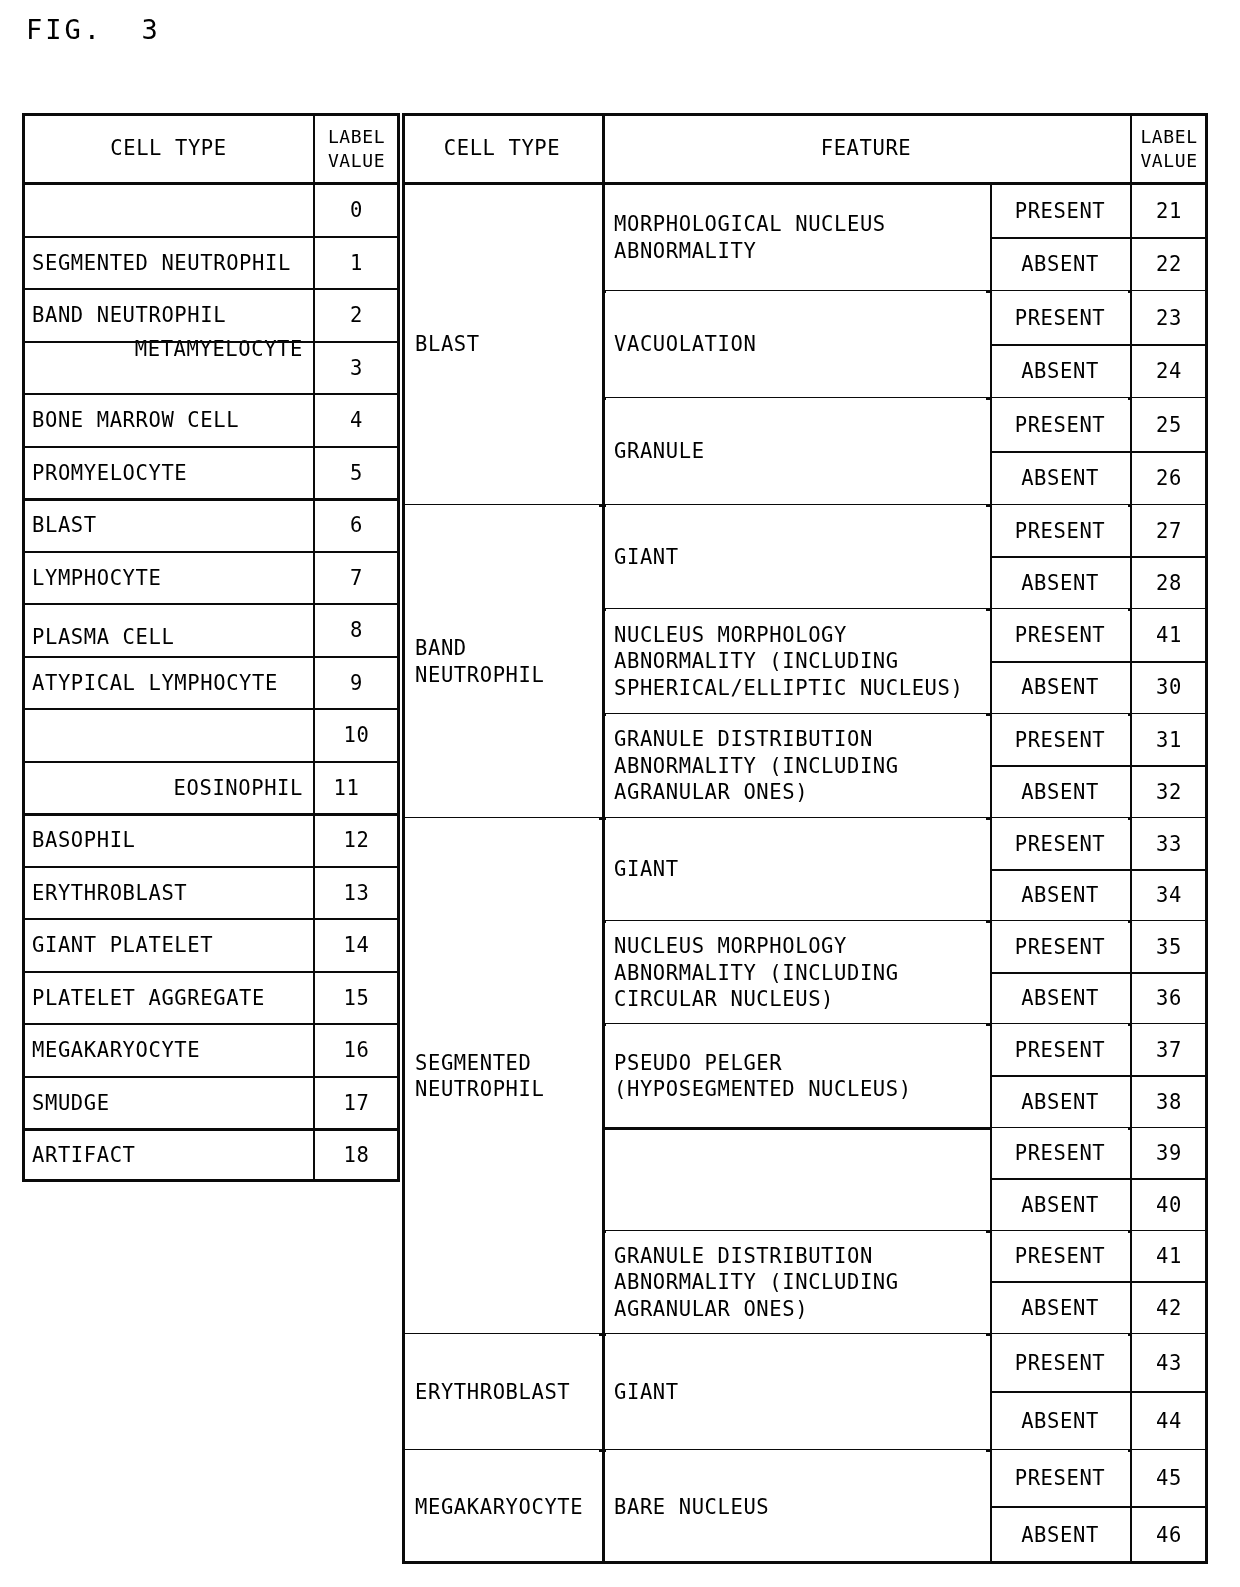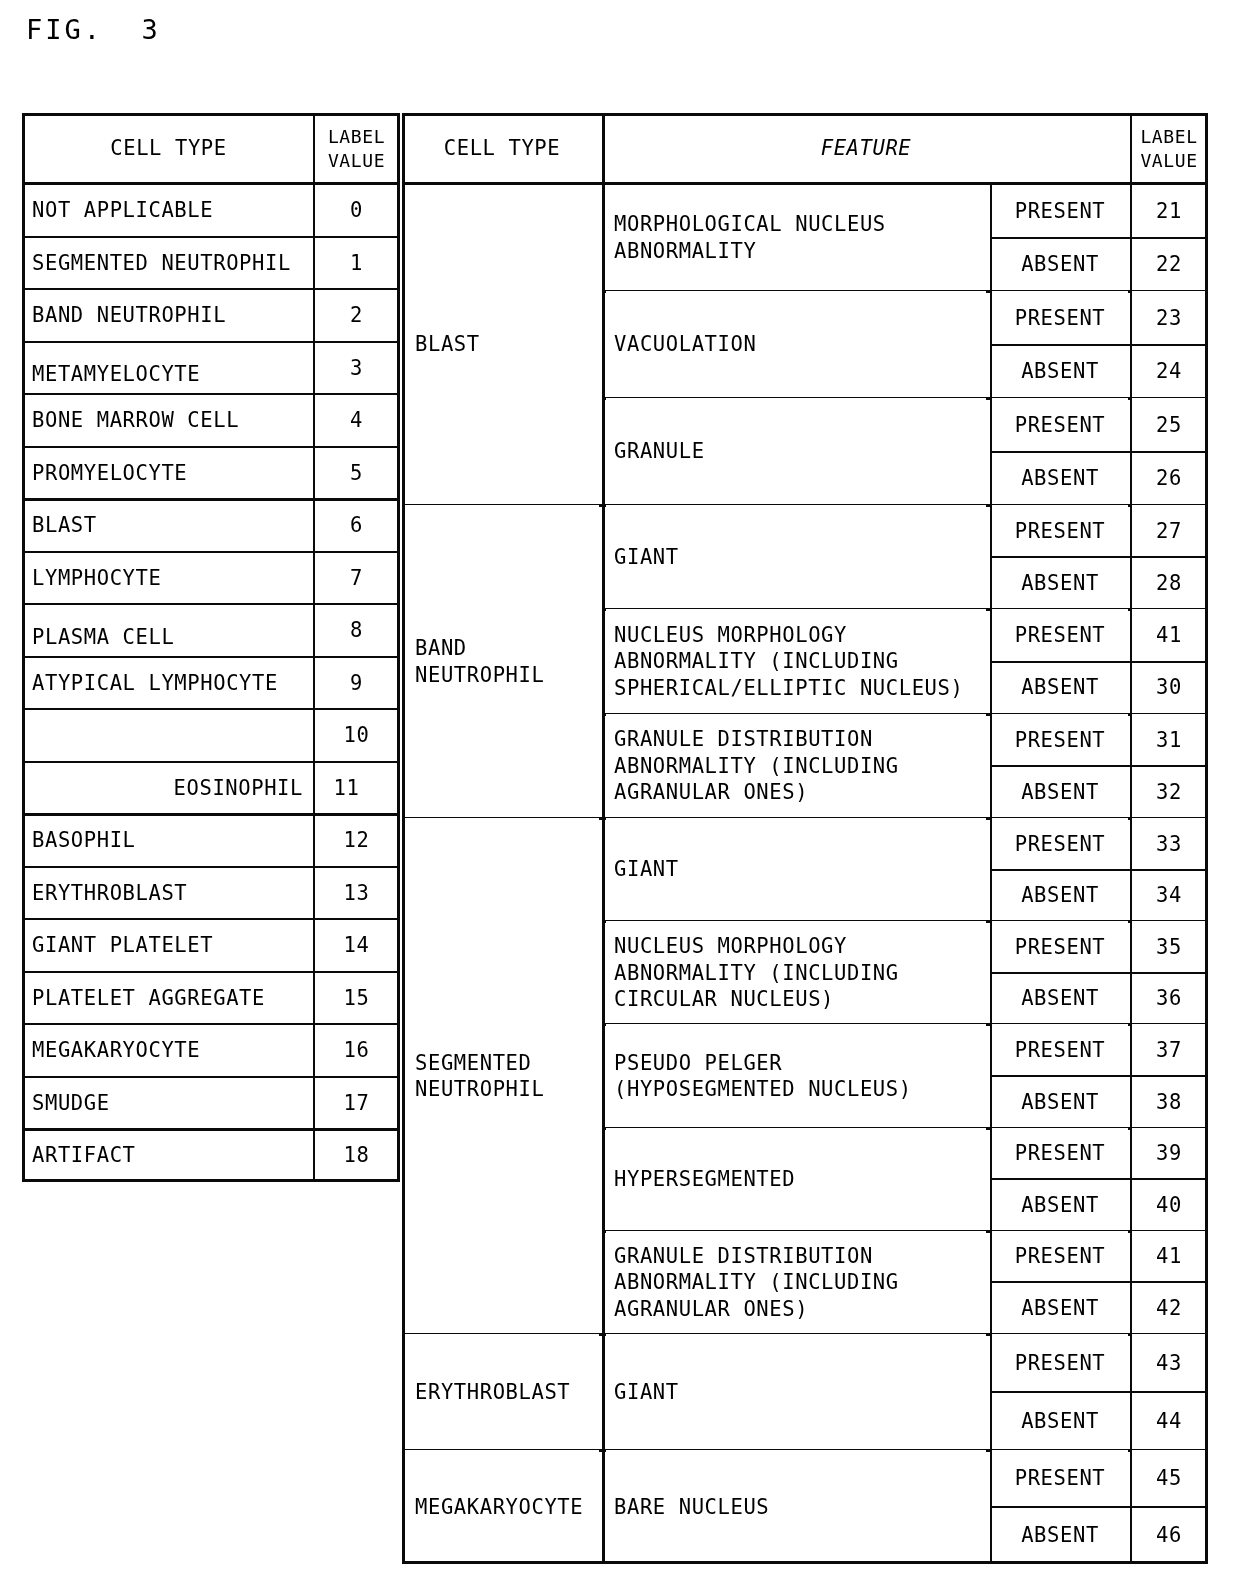--- a/index.html
+++ b/index.html
@@ -89,27 +89,26 @@
 <body>
 
 <div id="figure-body">
 
   <div id="fig-label">FIG.  3</div>
 
   <div id="left-table">
       <div class="cell center" style="left: 2px; top: 0px; width: 289px; height: 71px;"><span class="txt">CELL TYPE</span></div>
       <div class="cell center" style="left: 293px; top: 0px; width: 83px; height: 71px; font-size: 18px;"><span class="txt">LABEL
 VALUE</span></div>
-      <div class="cell left" style="left: 2px; top: 71px; width: 287px; height: 52.5px;"><span class="txt">NOT APPLICABLE</span></div>
       <div class="cell center" style="left: 293px; top: 71px; width: 83px; height: 52.5px;"><span class="txt">0</span></div>
       <div class="cell left" style="left: 2px; top: 123.5px; width: 287px; height: 52.5px;"><span class="txt">SEGMENTED NEUTROPHIL</span></div>
       <div class="cell center" style="left: 293px; top: 123.5px; width: 83px; height: 52.5px;"><span class="txt">1</span></div>
       <div class="cell left" style="left: 2px; top: 176px; width: 287px; height: 52.5px;"><span class="txt">BAND NEUTROPHIL</span></div>
       <div class="cell center" style="left: 293px; top: 176px; width: 83px; height: 52.5px;"><span class="txt">2</span></div>
-      <div class="cell left" style="left: 2px; top: 238px; width: 287px; height: 46px;"><span class="txt">METAMYELOCYTE</span></div>
+      <div class="cell left" style="left: 2px; top: 213px; width: 287px; height: 46px; justify-content: flex-end;"><span class="txt">METAMYELOCYTE</span></div>
       <div class="cell center" style="left: 293px; top: 228.5px; width: 83px; height: 52.5px;"><span class="txt">3</span></div>
       <div class="cell left" style="left: 2px; top: 281px; width: 287px; height: 52.5px;"><span class="txt">BONE MARROW CELL</span></div>
       <div class="cell center" style="left: 293px; top: 281px; width: 83px; height: 52.5px;"><span class="txt">4</span></div>
       <div class="cell left" style="left: 2px; top: 333.5px; width: 287px; height: 52.5px;"><span class="txt">PROMYELOCYTE</span></div>
       <div class="cell center" style="left: 293px; top: 333.5px; width: 83px; height: 52.5px;"><span class="txt">5</span></div>
       <div class="cell left" style="left: 2px; top: 386px; width: 287px; height: 52.5px;"><span class="txt">BLAST</span></div>
       <div class="cell center" style="left: 293px; top: 386px; width: 83px; height: 52.5px;"><span class="txt">6</span></div>
       <div class="cell left" style="left: 2px; top: 439px; width: 287px; height: 52.5px;"><span class="txt">LYMPHOCYTE</span></div>
       <div class="cell center" style="left: 293px; top: 438.5px; width: 83px; height: 52.5px;"><span class="txt">7</span></div>
       <div class="cell left" style="left: 2px; top: 491px; width: 287px; height: 66px;"><span class="txt">PLASMA CELL</span></div>
@@ -155,21 +154,21 @@
       <div class="hline" style="left: 0px; top: 805px; width: 378px;"></div>
       <div class="hline" style="left: 0px; top: 858px; width: 378px;"></div>
       <div class="hline" style="left: 0px; top: 910px; width: 378px;"></div>
       <div class="hline" style="left: 0px; top: 963px; width: 378px;"></div>
       <div class="hline thick" style="left: 0px; top: 1015px; width: 378px;"></div>
       <div class="vline" style="left: 291px; top: 0px; height: 1068.5px;"></div>
     </div>
 
   <div id="right-table">
       <div class="cell center" style="left: 2px; top: 0px; width: 196px; height: 71px;"><span class="txt">CELL TYPE</span></div>
-      <div class="cell center" style="left: 202px; top: 0px; width: 524px; height: 71px; font-style: italic;"><span class="txt">FEATURE</span></div>
+      <div class="cell center" style="left: 202px; top: 0px; width: 524px; height: 71px;"><span class="txt">FEATURE</span></div>
       <div class="cell center" style="left: 730px; top: 0px; width: 74px; height: 71px; font-size: 18px;"><span class="txt">LABEL
 VALUE</span></div>
       <div class="cell left" style="left: 3px; top: 71px; width: 194px; height: 321px; padding-left: 10px;"><span class="txt">BLAST</span></div>
       <div class="cell left" style="left: 204px; top: 71px; width: 380px; height: 107px;"><span class="txt">MORPHOLOGICAL NUCLEUS
 ABNORMALITY</span></div>
       <div class="cell center" style="left: 590px; top: 71px; width: 136px; height: 53.5px;"><span class="txt">PRESENT</span></div>
       <div class="cell center" style="left: 730px; top: 71px; width: 74px; height: 53.5px;"><span class="txt">21</span></div>
       <div class="cell center" style="left: 590px; top: 124.5px; width: 136px; height: 53.5px;"><span class="txt">ABSENT</span></div>
       <div class="cell center" style="left: 730px; top: 124.5px; width: 74px; height: 53.5px;"><span class="txt">22</span></div>
       <div class="hline" style="left: 588px; top: 124px; width: 218px;"></div>
@@ -234,21 +233,20 @@
       <div class="hline" style="left: 588px; top: 859px; width: 218px;"></div>
       <div class="hline thick" style="left: 200px; top: 910px; width: 606px;"></div>
       <div class="cell left" style="left: 204px; top: 911.4px; width: 380px; height: 103.2px;"><span class="txt">PSEUDO PELGER
  (HYPOSEGMENTED NUCLEUS)</span></div>
       <div class="cell center" style="left: 590px; top: 911.4px; width: 136px; height: 51.6px;"><span class="txt">PRESENT</span></div>
       <div class="cell center" style="left: 730px; top: 911.4px; width: 74px; height: 51.6px;"><span class="txt">37</span></div>
       <div class="cell center" style="left: 590px; top: 963px; width: 136px; height: 51.6px;"><span class="txt">ABSENT</span></div>
       <div class="cell center" style="left: 730px; top: 963px; width: 74px; height: 51.6px;"><span class="txt">38</span></div>
       <div class="hline" style="left: 588px; top: 962px; width: 218px;"></div>
       <div class="hline thick" style="left: 200px; top: 1014px; width: 606px;"></div>
-      <div class="cell left" style="left: 204px; top: 1014.6px; width: 380px; height: 103.2px;"><span class="txt">HYPERSEGMENTED</span></div>
       <div class="cell center" style="left: 590px; top: 1014.6px; width: 136px; height: 51.6px;"><span class="txt">PRESENT</span></div>
       <div class="cell center" style="left: 730px; top: 1014.6px; width: 74px; height: 51.6px;"><span class="txt">39</span></div>
       <div class="cell center" style="left: 590px; top: 1066.2px; width: 136px; height: 51.6px;"><span class="txt">ABSENT</span></div>
       <div class="cell center" style="left: 730px; top: 1066.2px; width: 74px; height: 51.6px;"><span class="txt">40</span></div>
       <div class="hline" style="left: 588px; top: 1065px; width: 218px;"></div>
       <div class="hline thick" style="left: 200px; top: 1117px; width: 606px;"></div>
       <div class="cell left" style="left: 204px; top: 1117.8px; width: 380px; height: 103.2px;"><span class="txt">GRANULE DISTRIBUTION
 ABNORMALITY (INCLUDING
 AGRANULAR ONES)</span></div>
       <div class="cell center" style="left: 590px; top: 1117.8px; width: 136px; height: 51.6px;"><span class="txt">PRESENT</span></div>

